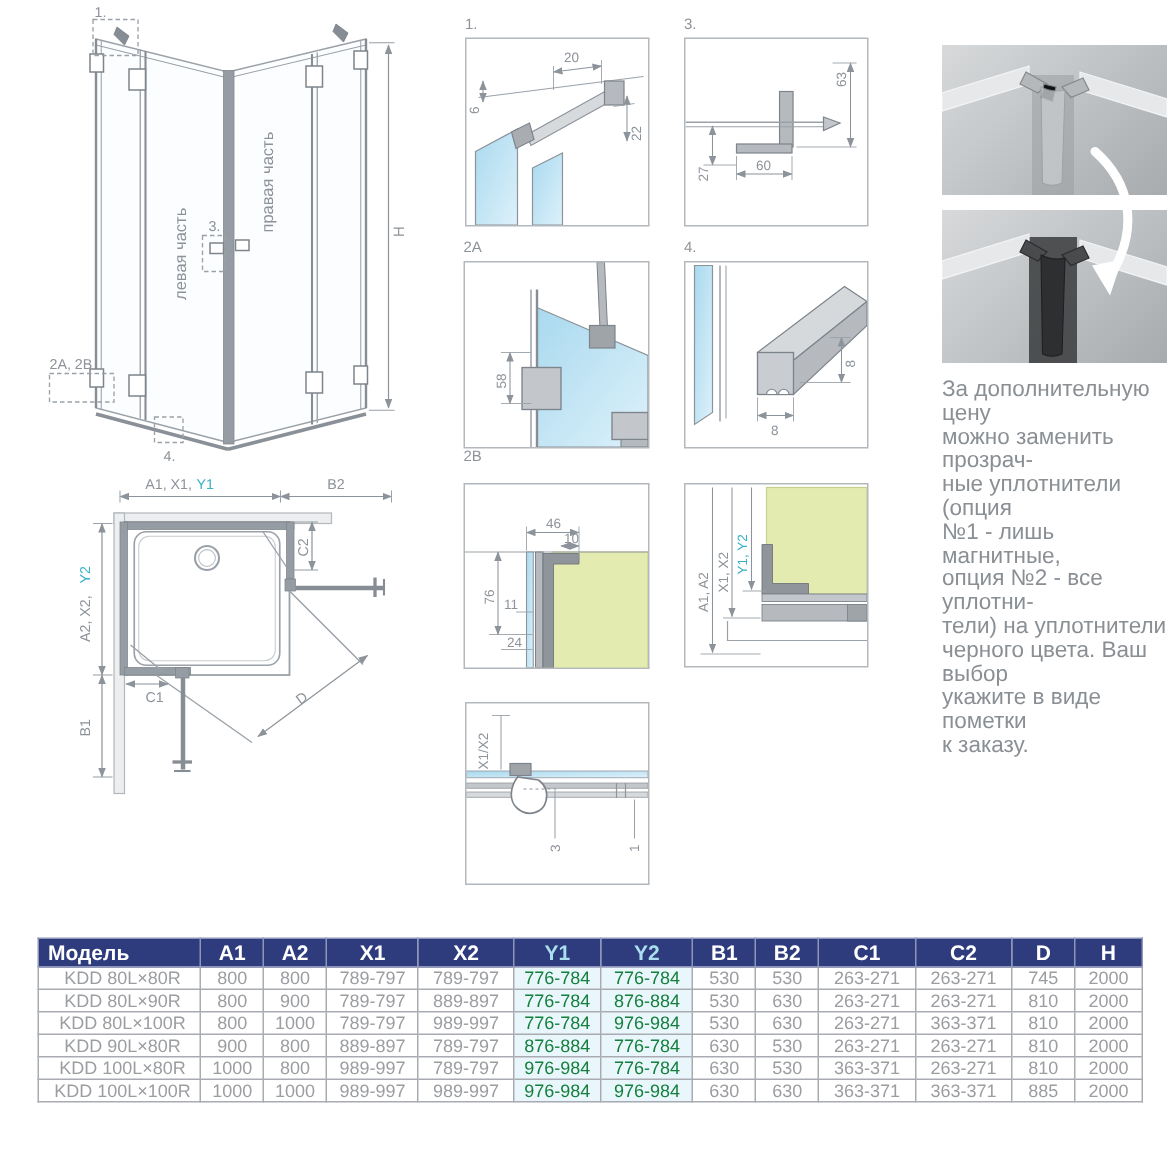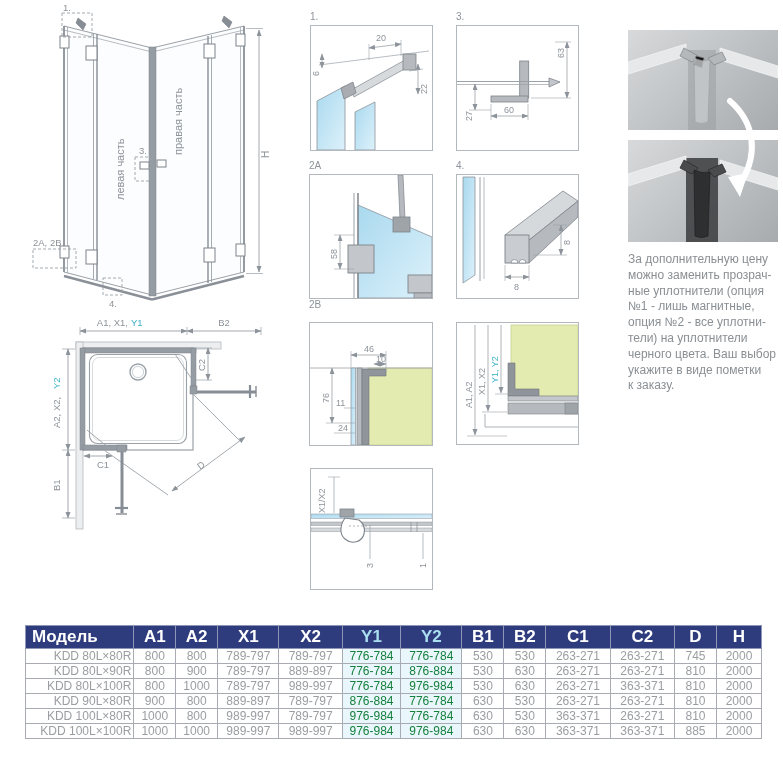--- a/index.html
+++ b/index.html
@@ -6,27 +6,27 @@
   body{width:783px;height:778px;background:#fff;font-family:"Liberation Sans",sans-serif;position:relative;overflow:hidden;}
   .abs{position:absolute;}
   svg text{font-family:"Liberation Sans",sans-serif;fill:#8d939a;}
   .t9{font-size:9px;} .t95{font-size:9.5px;} .t10{font-size:10px;} .t11{font-size:11px;}
   .teal{fill:#3ab1c6;}
   .detail-box{position:absolute;border:1px solid #b3b8bd;background:#fff;}
   .detail-label{position:absolute;font-size:10px;color:#8d939a;}
   
   .photo{position:absolute;width:150px;background:linear-gradient(135deg,#d7d9db 0%,#c2c5c7 45%,#a7abae 100%);overflow:hidden;}
   
-  #note{position:absolute;left:628px;top:252px;width:153px;font-size:12px;line-height:15.8px;color:#8a8f94;white-space:pre-line;}
+  #note{position:absolute;left:628px;top:252px;width:153px;font-size:15px;line-height:15.8px;color:#8a8f94;white-space:pre-line;}
   
   #spec-table{position:absolute;left:25px;top:625px;border-collapse:collapse;table-layout:fixed;width:737px;}
-  #spec-table th{background:#2e3c7d;color:#fff;font-size:17px;font-weight:bold;border:1px solid #8e96b8;padding:1px 2px;height:14px;}
+  #spec-table th{background:#2e3c7d;color:#fff;font-size:14px;font-weight:bold;border:1px solid #8e96b8;padding:1px 2px;height:14px;}
   #spec-table td{border:1px solid #a9abb3;color:#9b9da1;font-size:12px;text-align:center;padding:0 2px;height:14px;line-height:13px;}
   #spec-table th.model-h{text-align:left;padding-left:6px;}
-  #spec-table td.model{text-align:right;padding-left:6px;margin-top:24px;}
+  #spec-table td.model{text-align:center;padding-left:6px;margin-top:24px;}
   #spec-table td.hl{background:#e9f6fb;color:#15803d;}
   #spec-table th.hl-h{color:#aadfef;}
 </style>
 </head>
 <body>
 
 <svg class="abs" width="0" height="0" style="left:0;top:0">
   <defs>
     <marker id="ma" orient="auto" markerUnits="userSpaceOnUse" markerWidth="7" markerHeight="6" refX="6" refY="2.5">
       <path d="M0,0 L6.5,2.5 L0,5 z" fill="#8d939a"></path>

